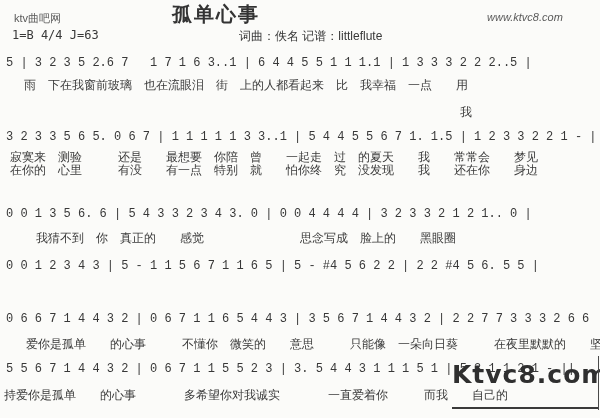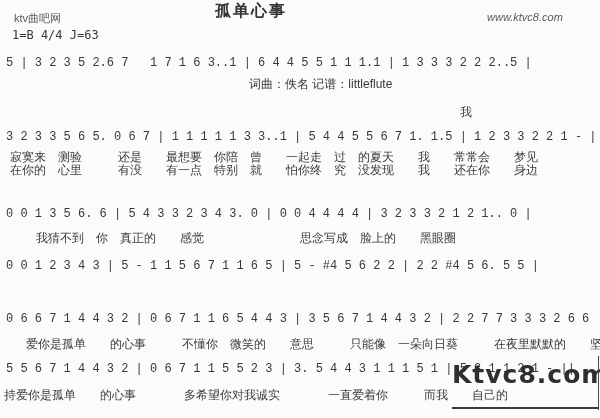--- a/index.html
+++ b/index.html
@@ -18,27 +18,27 @@
     color:#383838;
   }
   .lyric{
     font-size:12px;
     color:#3a3a3a;
   }
   .wm-small{position:absolute;top:11px;left:14px;font-size:11px;color:#5a5a5a;}
   .site-url{position:absolute;top:11px;left:487px;font-size:11px;color:#5a5a5a;font-style:italic;}
   .title{
     position:absolute;top:1px;left:172px;
-    font-size:16px;font-weight:bold;letter-spacing:2px;color:#333;margin-left:43px;
+    font-size:20px;font-weight:bold;letter-spacing:2px;color:#333;
   }
   .keyline{
     position:absolute;top:28px;left:12px;
     font-size:12px;font-family:"DejaVu Sans Mono",monospace;color:#383838;
   }
-  .credits{position:absolute;top:28px;left:249px;font-size:12px;color:#383838;margin-top:48px;}
+  .credits{position:absolute;top:28px;left:239px;font-size:12px;color:#383838;}
   .wm-big{
     position:absolute;top:360px;left:452px;width:146px;
     font-size:25px;font-weight:bold;letter-spacing:1px;
     color:#2f2f2f;
     border-bottom:2px solid #3a3a3a;
     padding-bottom:18px;
     font-family:"DejaVu Sans",sans-serif;
   }
   .frame-vline{
     position:absolute;top:356px;right:1px;width:0;height:54px;
@@ -50,20 +50,21 @@
 
 <div class="sheet">
 
   <div class="wm-small">ktv曲吧网</div>
   <div class="title">孤单心事</div>
   <div class="site-url">www.ktvc8.com</div>
   <div class="keyline">1=B  4/4  J=63</div>
   <div class="credits">词曲：佚名  记谱：littleflute</div>
 
   <pre class="row notes" style="top:57px;left:6px">5 | 3 2 3 5 2.6 7   1 7 1 6 3..1 | 6 4 4 5 5 1 1 1.1 | 1 3 3 3 2 2 2..5 |</pre>
+  <pre class="row lyric" style="top:79px;left:24px">雨　下在我窗前玻璃　也在流眼泪　街　上的人都看起来　比　我幸福　一点　　用</pre>
   <pre class="row lyric" style="top:106px;left:460px">我</pre>
 
   <pre class="row notes" style="top:131px;left:6px">3 2 3 3 5 6 5. 0 6 7 | 1 1 1 1 1 3 3..1 | 5 4 4 5 5 6 7 1. 1.5 | 1 2 3 3 2 2 1 - |</pre>
   <pre class="row lyric" style="top:151px;left:10px">寂寞来　测验　　　还是　　最想要　你陪　曾　　一起走　过　的夏天　　我　　常常会　　梦见</pre>
   <pre class="row lyric" style="top:164px;left:10px">在你的　心里　　　有没　　有一点　特别　就　　怕你终　究　没发现　　我　　还在你　　身边</pre>
 
   <pre class="row notes" style="top:208px;left:6px">0 0 1 3 5 6. 6 | 5 4 3 3 2 3 4 3. 0 | 0 0 4 4 4 4 | 3 2 3 3 2 1 2 1.. 0 |</pre>
   <pre class="row lyric" style="top:232px;left:24px">　我猜不到　你　真正的　　感觉　　　　　　　　思念写成　脸上的　　黑眼圈</pre>
 
   <pre class="row notes" style="top:260px;left:6px">0 0 1 2 3 4 3 | 5 - 1 1 5 6 7 1 1 6 5 | 5 - #4 5 6 2 2 | 2 2 #4 5 6. 5 5 |</pre>

